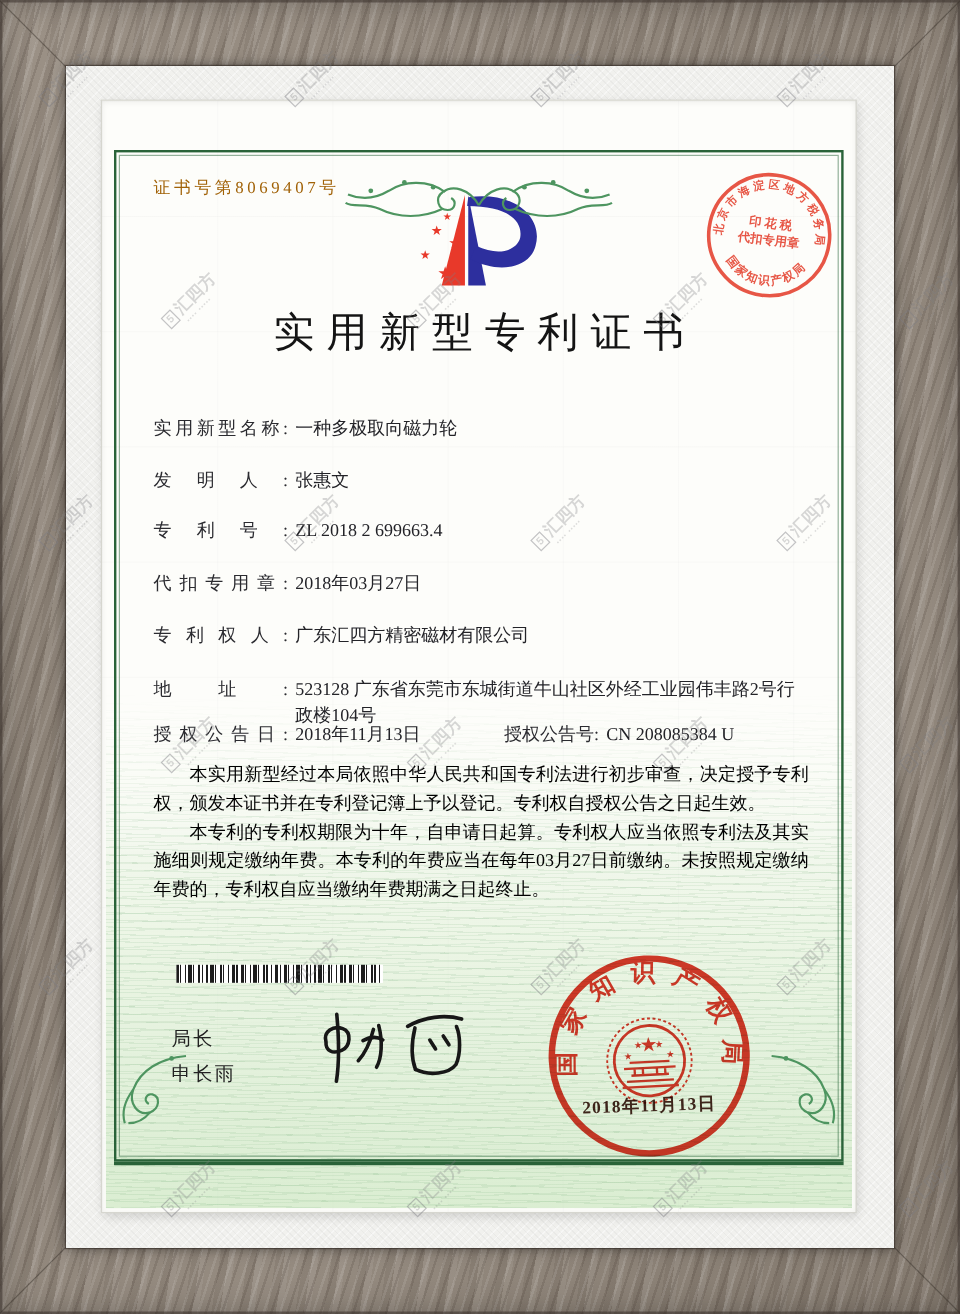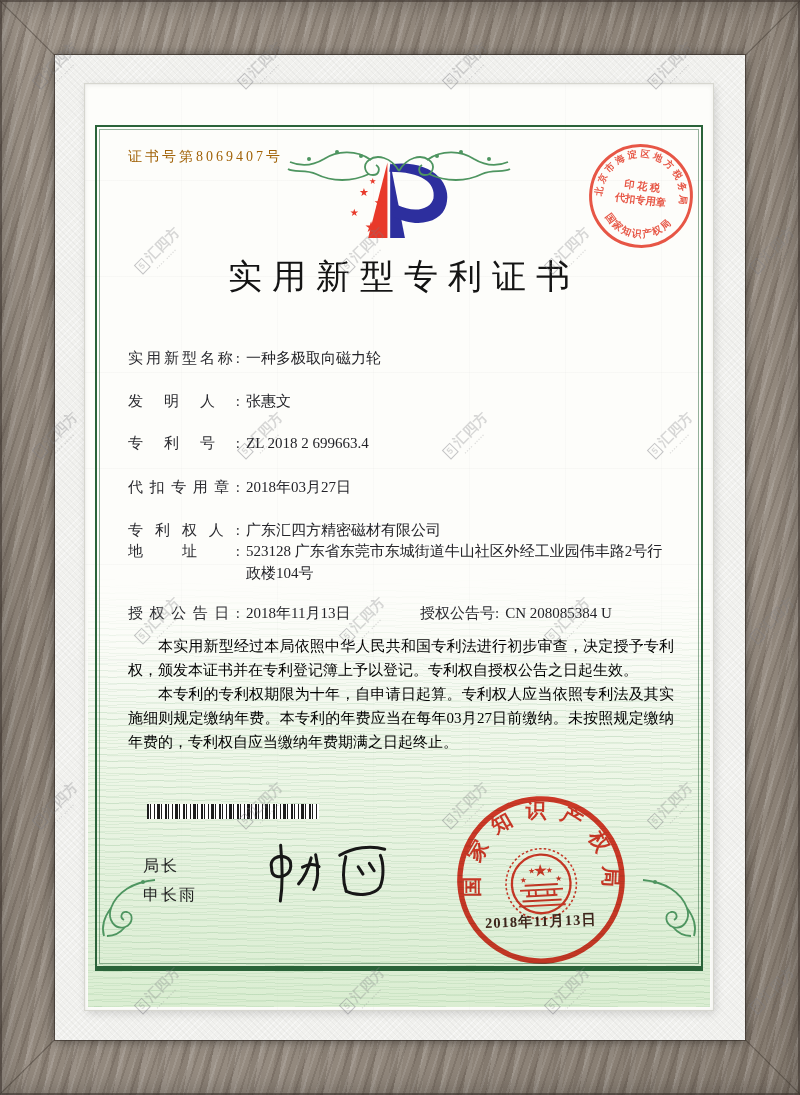--- a/index.html
+++ b/index.html
@@ -173,21 +173,21 @@
         <span class="fvalue">ZL 2018 2 699663.4</span>
       </div>
       <div class="frow" style="top:392px">
         <span class="flabel">代扣专用章:</span>
         <span class="fvalue">2018年03月27日</span>
       </div>
       <div class="frow" style="top:435px">
         <span class="flabel">专利权人:</span>
         <span class="fvalue">广东汇四方精密磁材有限公司</span>
       </div>
-      <div class="frow addr" style="top:456px">
+      <div class="frow addr" style="top:480px">
         <span class="flabel">地址:</span>
         <span class="fvalue">523128 广东省东莞市东城街道牛山社区外经工业园伟丰路2号行政楼104号</span>
       </div>
       <div class="frow" style="top:518px">
         <span class="flabel">授权公告日:</span>
         <span class="fvalue">2018年11月13日</span>
       </div>
       <div class="frow inline2" style="top:518px">
         <span class="flabel">授权公告号:</span>
         <span class="fvalue">CN 208085384 U</span>

